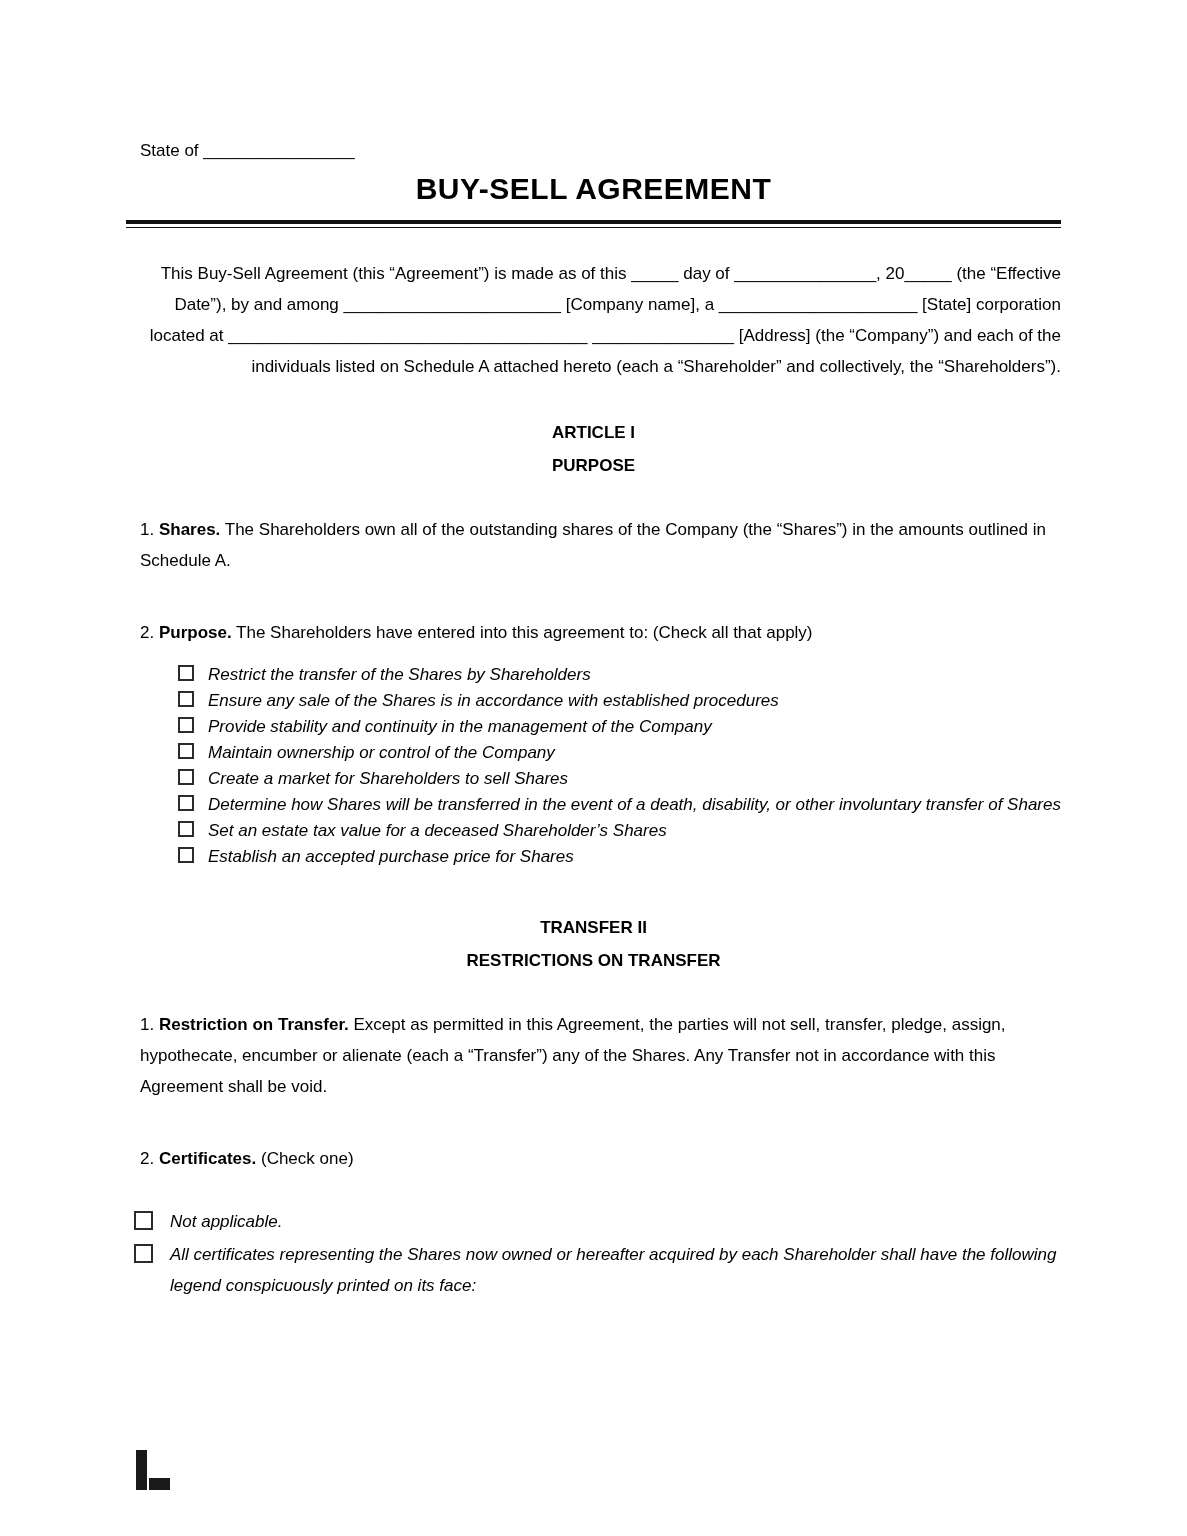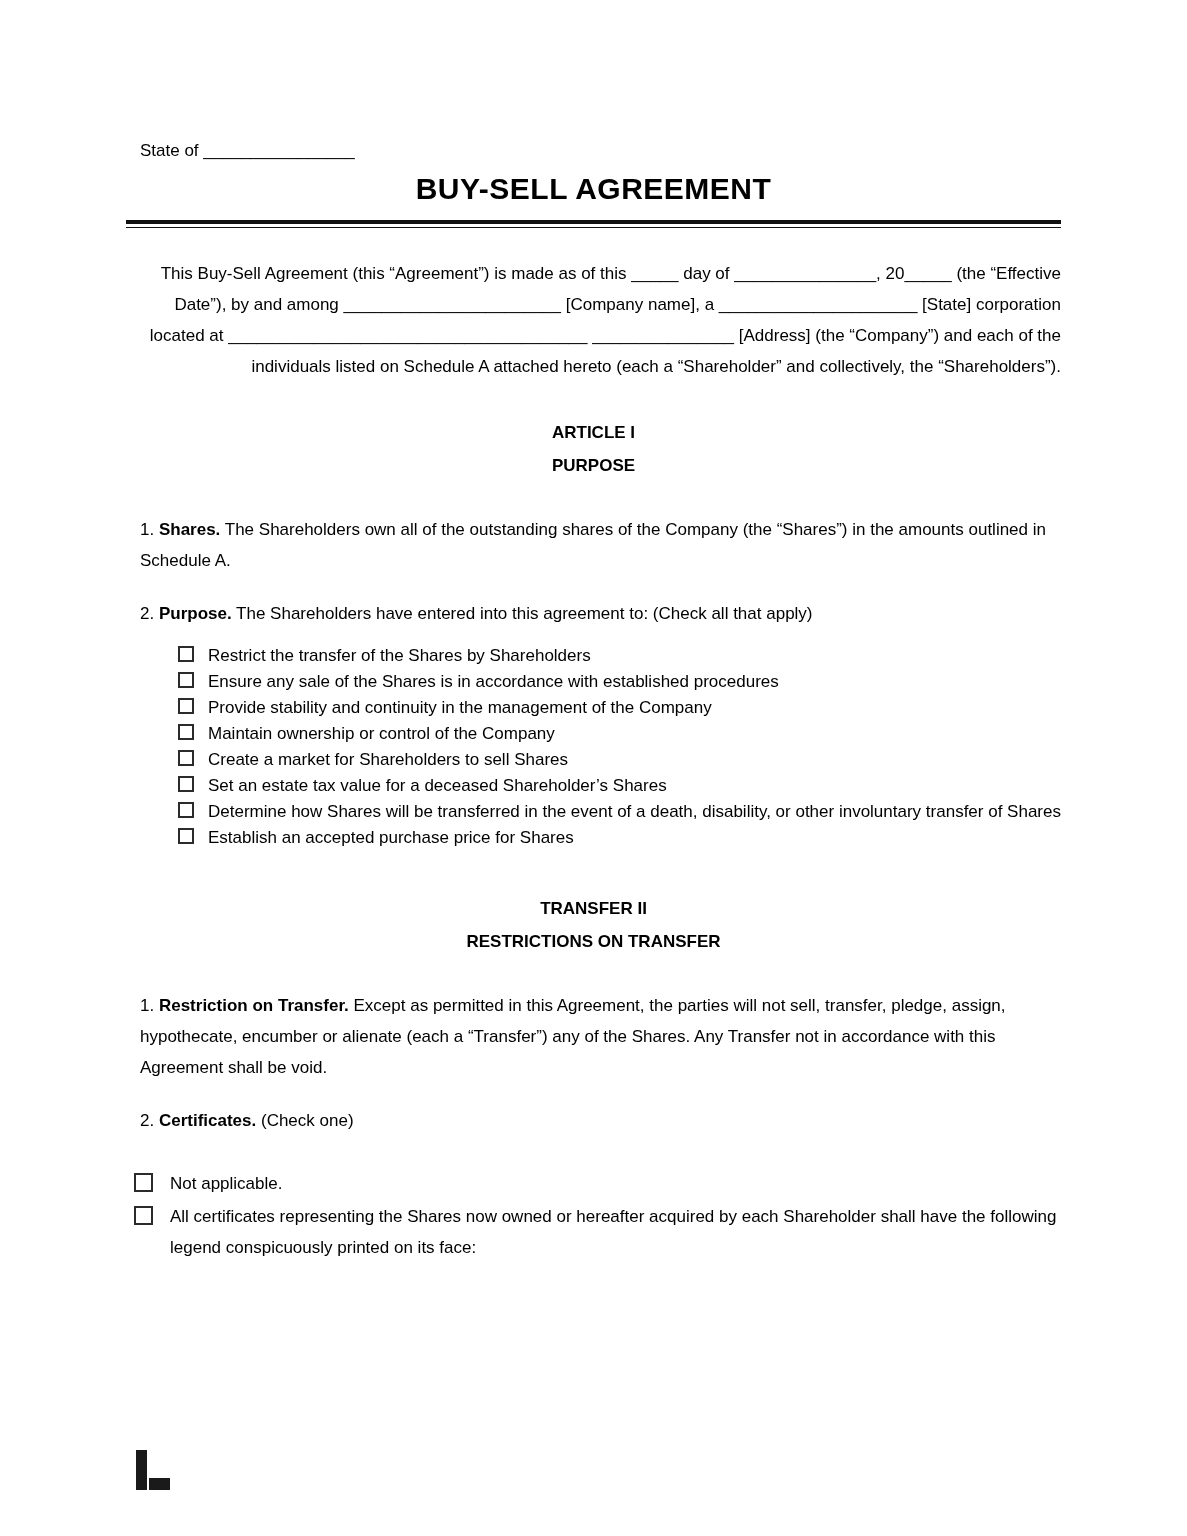--- a/index.html
+++ b/index.html
@@ -61,36 +61,37 @@
   }
   .article-block {
     margin: 36px 0 34px 0;
   }
   .section {
     font-size: 17px;
     line-height: 31px;
     margin: 0 0 0 14px;
   }
   .section + .section {
-    margin-top: 22px;
+    margin-top: 41px;
   }
   .section b {
     font-weight: bold;
   }
   ul.checklist {
     list-style: none;
     margin: 14px 0 0 0;
     padding: 0 0 0 52px;
   }
   ul.checklist li {
     display: flex;
     align-items: flex-start;
     font-size: 17px;
     line-height: 25px;
     margin-bottom: 1px;
+    font-style: italic;
   }
   .cbox {
     flex: 0 0 auto;
     width: 16px;
     height: 16px;
     border: 2px solid #2b2b2b;
     margin: 3px 14px 0 0;
     background: #fff;
     box-sizing: border-box;
   }
@@ -183,25 +184,25 @@
     <li>
       <span class="cbox"></span>
       <span class="opt-text">Maintain ownership or control of the Company</span>
     </li>
     <li>
       <span class="cbox"></span>
       <span class="opt-text">Create a market for Shareholders to sell Shares</span>
     </li>
     <li>
       <span class="cbox"></span>
+      <span class="opt-text">Determine how Shares will be transferred in the event of a death, disability, or other involuntary transfer of Shares</span>
+    </li>
+    <li>
+      <span class="cbox"></span>
       <span class="opt-text">Set an estate tax value for a deceased Shareholder’s Shares</span>
-    </li>
-    <li>
-      <span class="cbox"></span>
-      <span class="opt-text">Determine how Shares will be transferred in the event of a death, disability, or other involuntary transfer of Shares</span>
     </li>
     <li>
       <span class="cbox"></span>
       <span class="opt-text">Establish an accepted purchase price for Shares</span>
     </li>
   </ul>
 
   <div class="article-block" style="margin-top:44px;">
     <div class="article-head">TRANSFER II</div>
     <div class="article-head">RESTRICTIONS ON TRANSFER</div>

